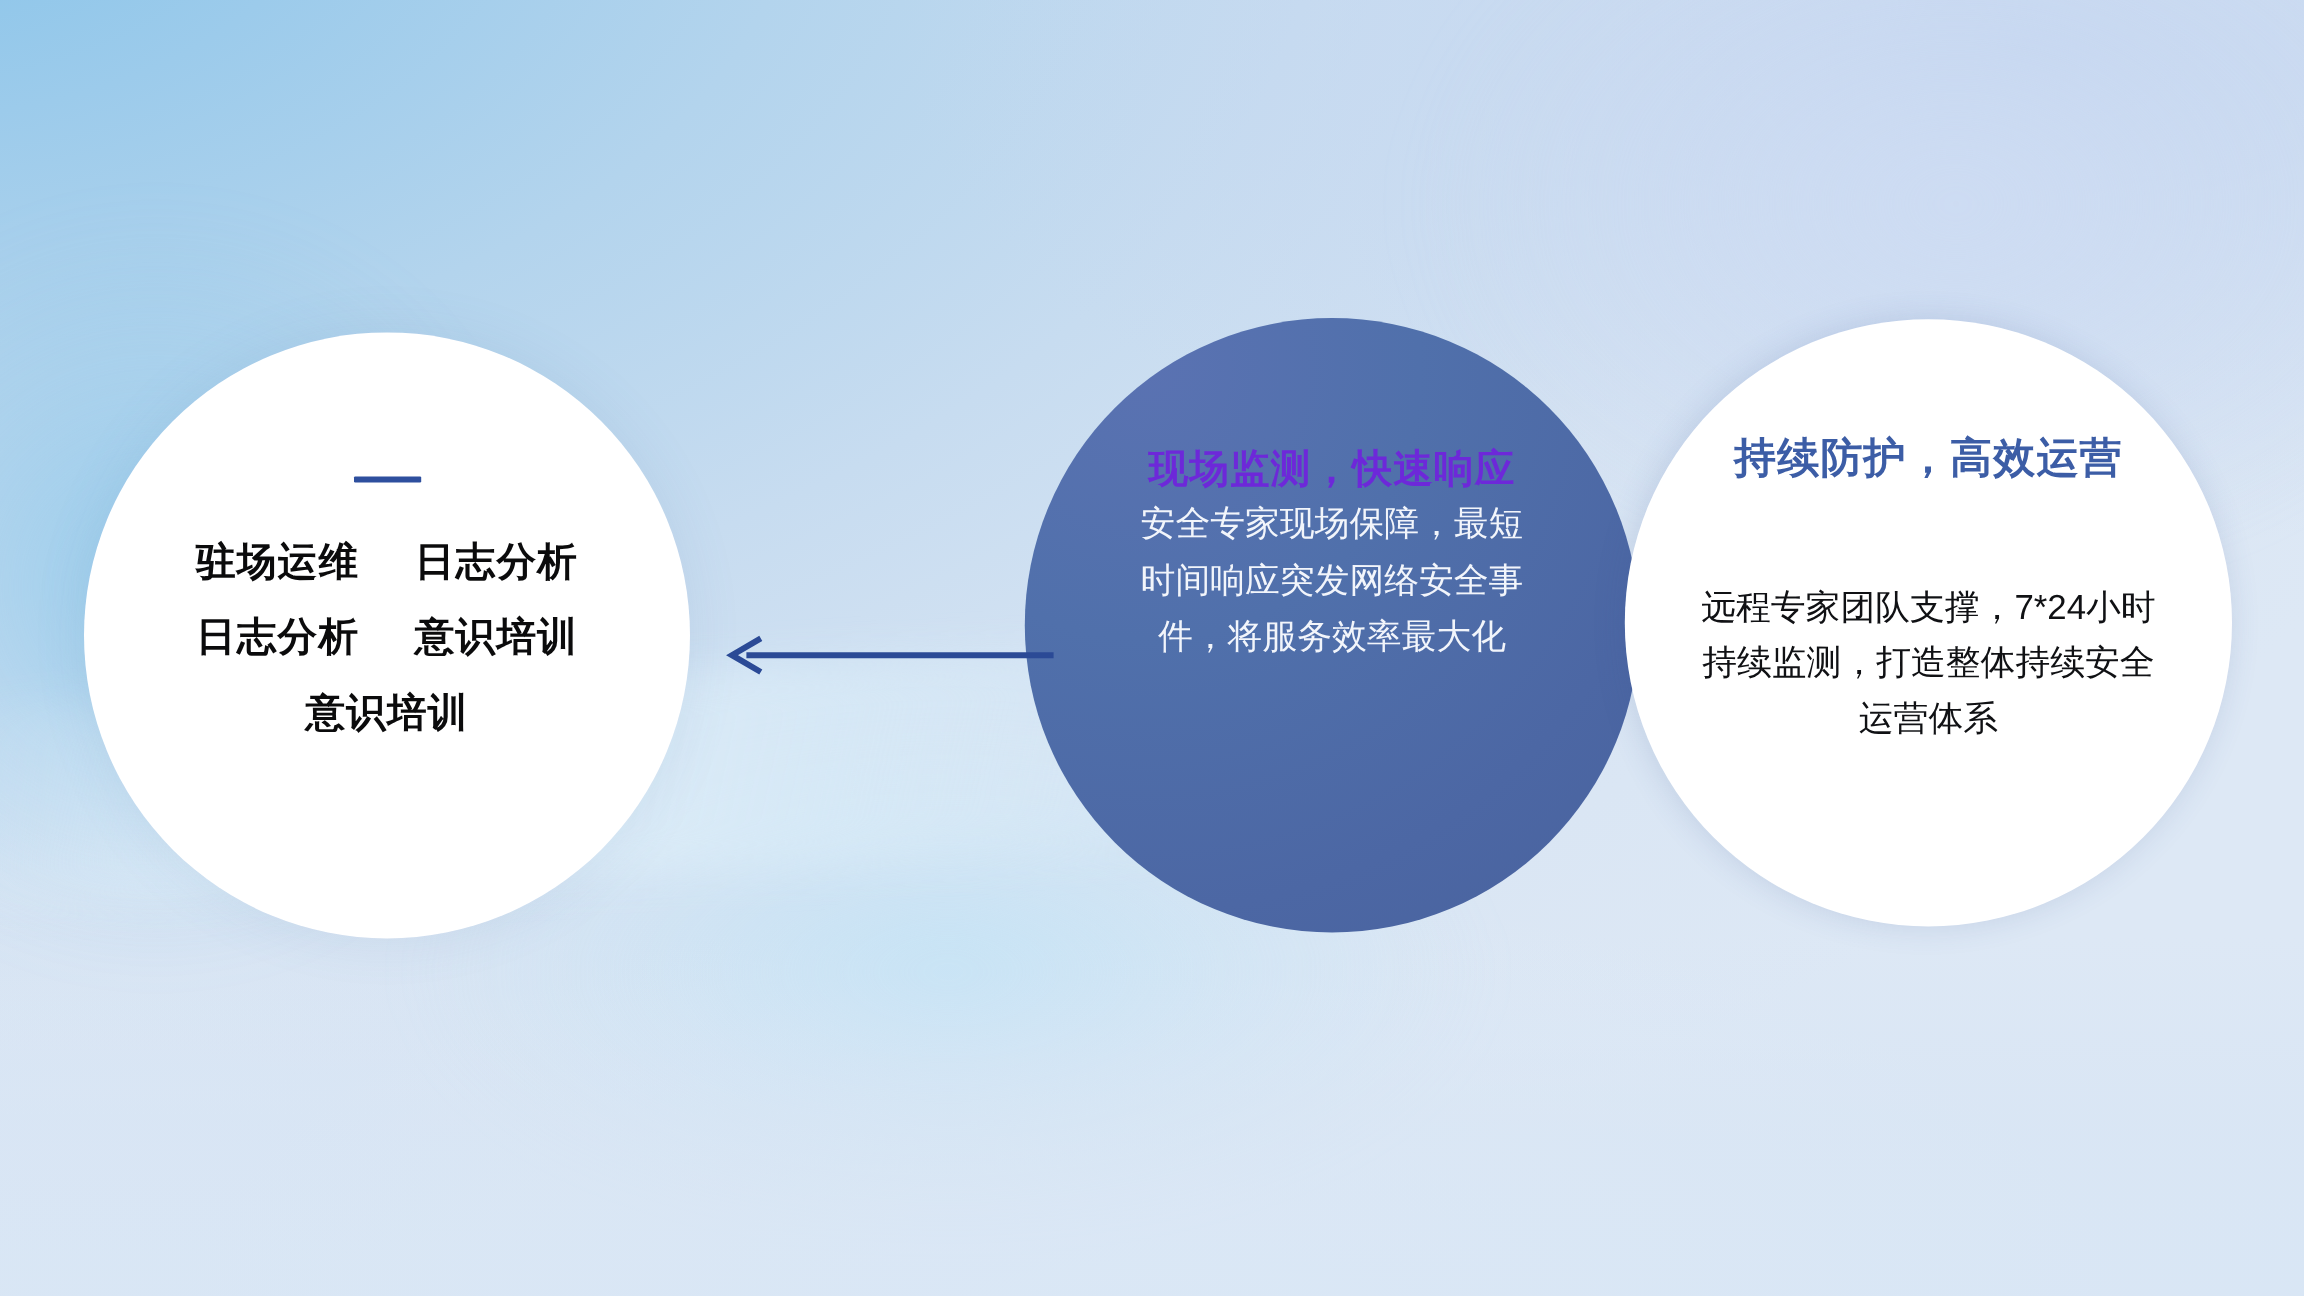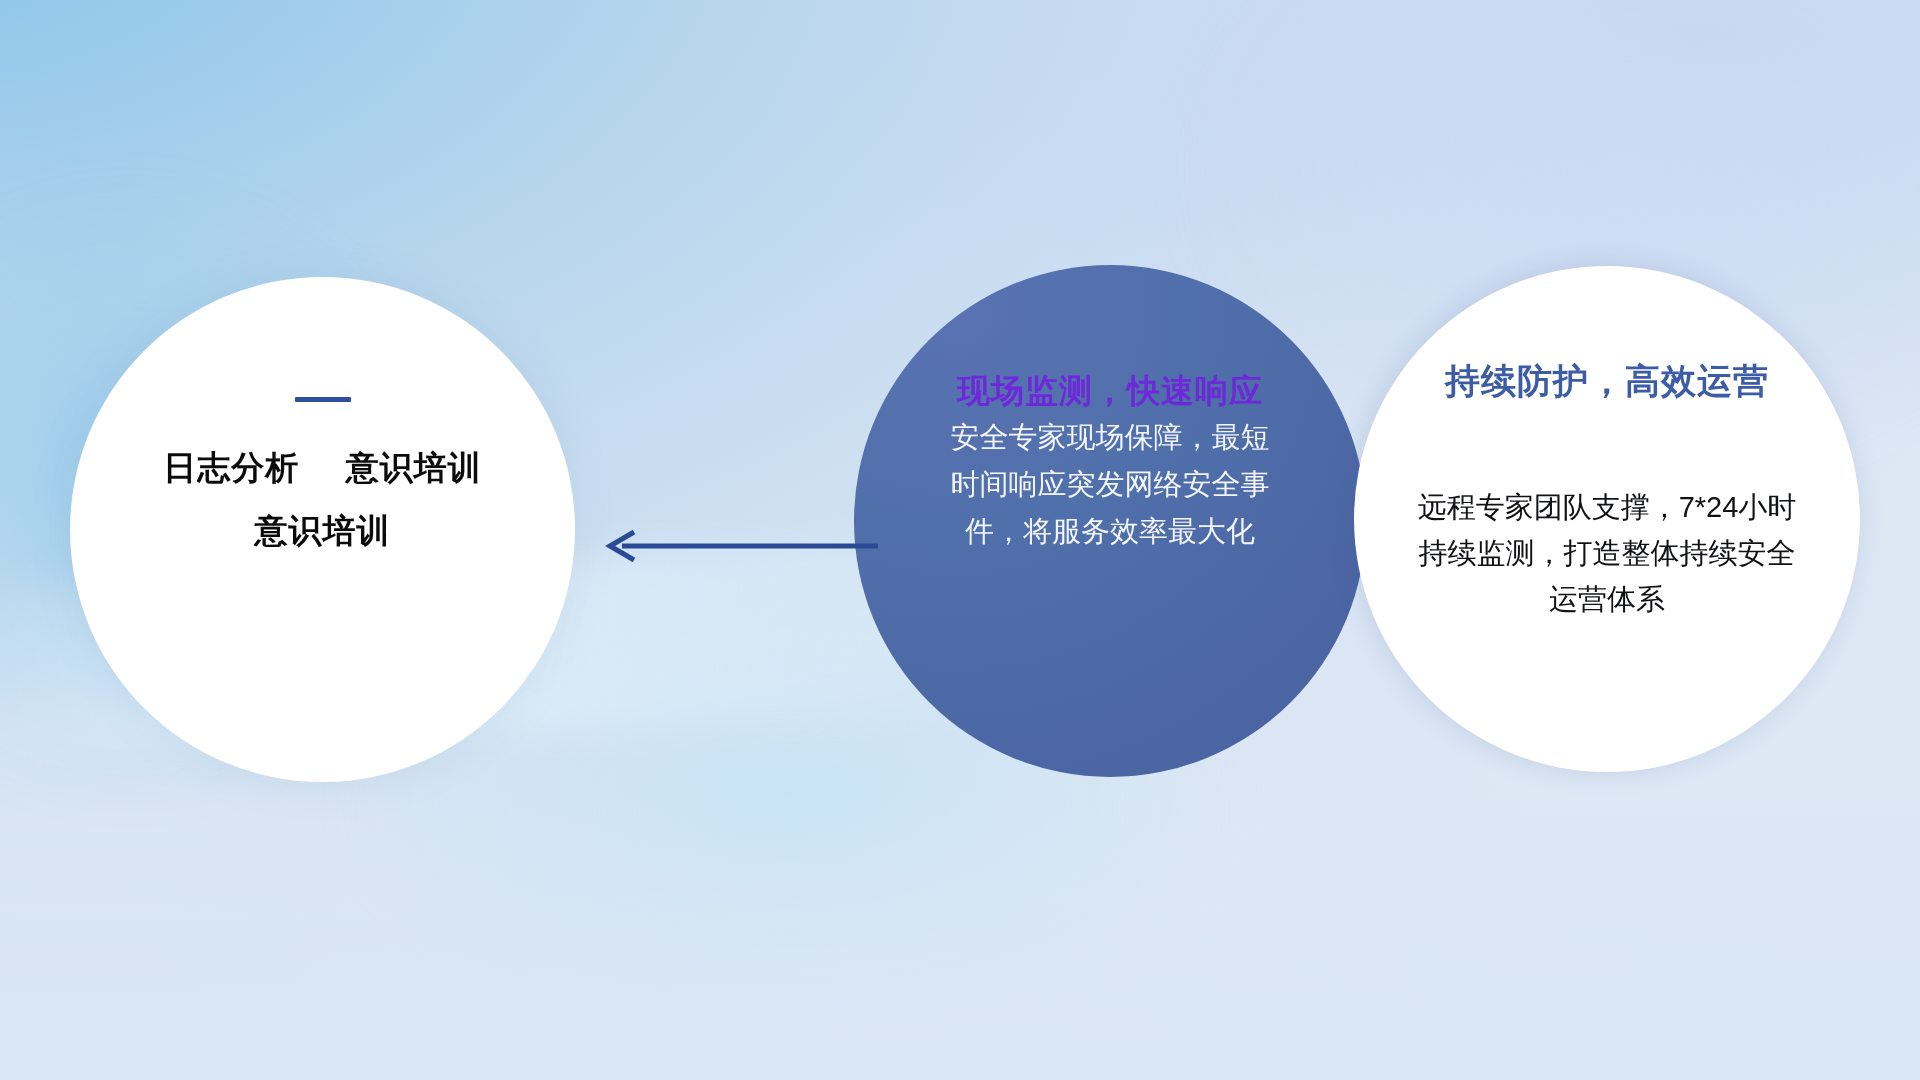--- a/index.html
+++ b/index.html
@@ -238,20 +238,25 @@
   <div id="flow-arrow">
     <svg width="280" height="52" viewBox="0 0 280 52" aria-hidden="true">
       <line x1="278" y1="26" x2="22" y2="26" stroke="#2b4a96" stroke-width="5"></line>
       <polyline points="34,12 10,26 34,40" fill="none" stroke="#2b4a96" stroke-width="5" stroke-linecap="butt" stroke-linejoin="miter"></polyline>
     </svg>
   </div>
 
   <div id="left-content">
     <div id="left-divider"></div>
 
+    <div class="kw-row">
+      <span>驻场运维</span>
+      <span class="gap"></span>
+      <span>日志分析</span>
+    </div>
 
     <div class="kw-row">
       <span>日志分析</span>
       <span class="gap"></span>
       <span>意识培训</span>
     </div>
 
     <div class="kw-row">
       <span>意识培训</span>
     </div>

